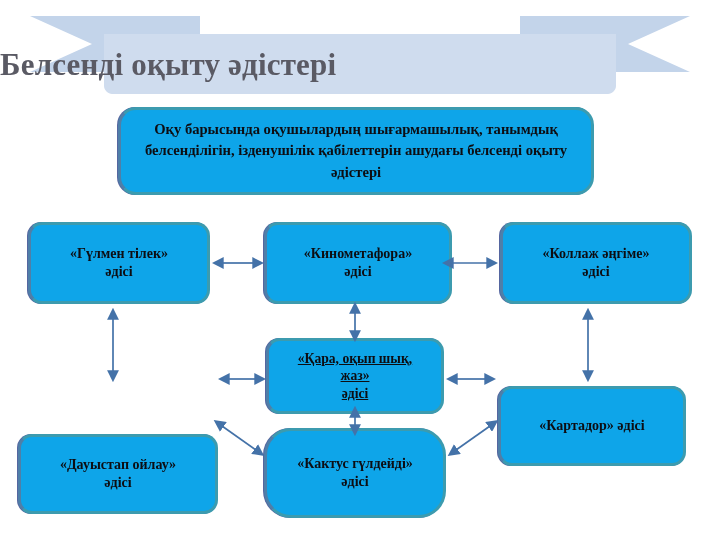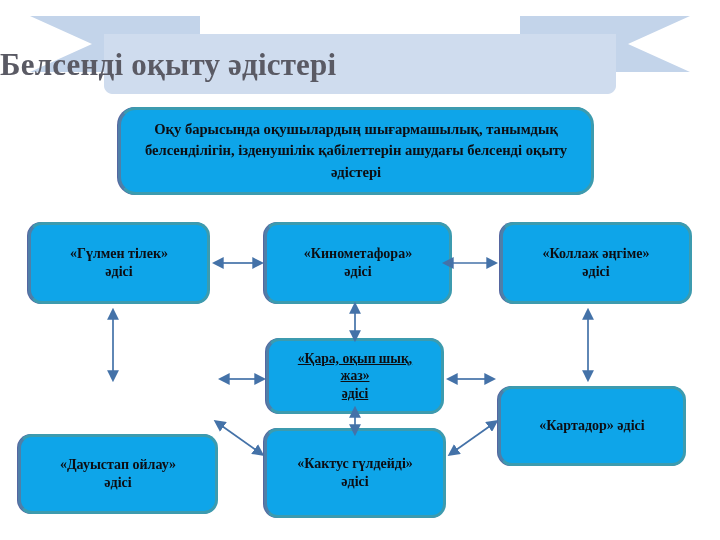--- a/index.html
+++ b/index.html
@@ -67,21 +67,21 @@
     line-height: 1.45;
     padding: 4px 16px;
   }
 
   #node-gulmen   { left: 28px;  top: 222px; width: 182px; height: 82px; font-size: 14px; }
   #node-kino     { left: 264px; top: 222px; width: 188px; height: 82px; font-size: 14px; }
   #node-kollazh  { left: 500px; top: 222px; width: 192px; height: 82px; font-size: 14px; font-family: Liberation Serif, serif; }
   #node-qara     { left: 266px; top: 338px; width: 178px; height: 76px; font-size: 13.6px; text-decoration: underline; }
   #node-dauystap { left: 18px;  top: 386px; width: 200px; height: 80px; font-size: 14px; margin-top: 48px; }
   #node-kartador { left: 498px; top: 386px; width: 188px; height: 80px; font-size: 14px; }
-  #node-kaktus   { left: 264px; top: 428px; width: 182px; height: 90px; font-size: 14px; }
+  #node-kaktus   { left: 264px; top: 428px; width: 182px; height: 90px; font-size: 14px; border-radius: 27px; }
 
   
   .arrow {
     position: absolute;
   }
 </style>
 </head>
 <body>
 
 <div id="banner-wrap">

